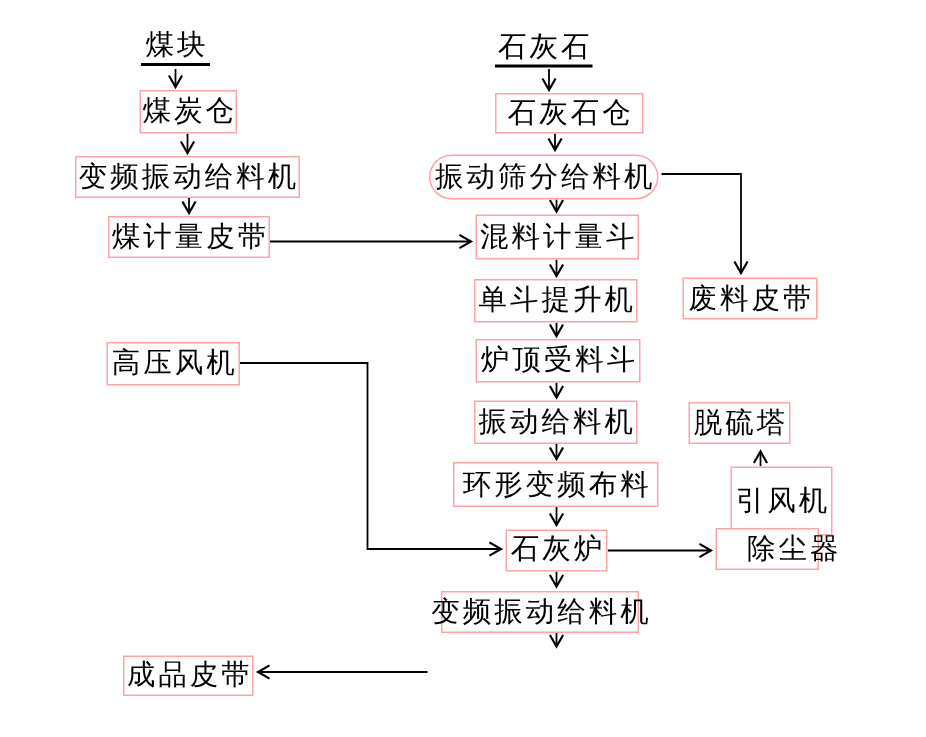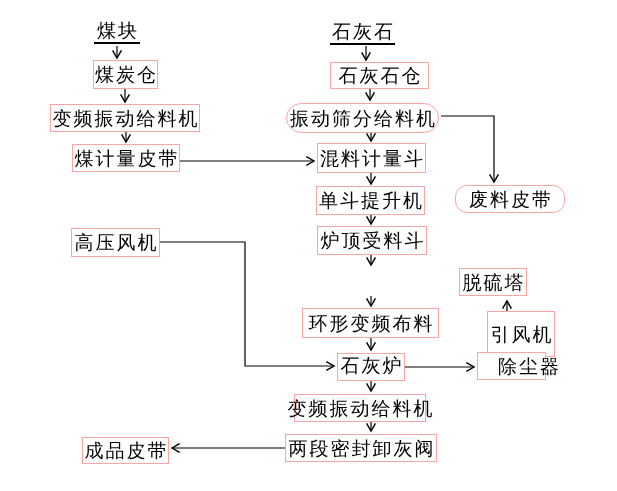--- a/index.html
+++ b/index.html
@@ -56,21 +56,21 @@
   .n-screen-feeder     { left: 286px; top: 103px; width: 153px; height: 30px; border-radius: 15px; }
   .n-mix-hopper        { left: 317px; top: 143px; width: 109px; height: 30px; }
   .n-hoist             { left: 316px; top: 186px; width: 109px; height: 29px; }
   .n-top-hopper        { left: 317px; top: 226px; width: 110px; height: 29px; }
   .n-vib-feeder        { left: 316px; top: 267px; width: 109px; height: 29px; }
   .n-ring-distributor  { left: 302px; top: 308px; width: 137px; height: 30px; }
   .n-lime-kiln         { left: 337px; top: 353px; width: 68px;  height: 28px; font-family: Liberation Mono, monospace; }
   .n-ash-discharger    { left: 294px; top: 394px; width: 132px; height: 28px; }
   .n-ash-valve         { left: 285px; top: 434px; width: 152px; height: 28px; }
   
-  .n-waste-belt        { left: 455px; top: 185px; width: 110px;  height: 28px; border-radius: 12px; }
+  .n-waste-belt        { left: 455px; top: 185px; width: 90px;  height: 28px; }
   .n-desulf-tower      { left: 459px; top: 268px; width: 68px;  height: 28px; }
   .n-id-fan            { left: 487px; top: 311px; width: 68px;  height: 46px; }
   .n-dust-collector    { left: 477px; top: 352px; width: 69px;  height: 28px; padding-left: 34px; }
 </style>
 </head>
 <body>
 
 <div class="canvas">
 
   <svg class="wires" viewBox="0 0 617 491" xmlns="http://www.w3.org/2000/svg">
@@ -110,23 +110,23 @@
   <div class="node n-vf-feeder">变频振动给料机</div>
   <div class="node n-coal-belt">煤计量皮带</div>
   <div class="node n-hp-fan">高压风机</div>
   <div class="node n-product-belt">成品皮带</div>
 
   <div class="node n-limestone-bunker">石灰石仓</div>
   <div class="node n-screen-feeder">振动筛分给料机</div>
   <div class="node n-mix-hopper">混料计量斗</div>
   <div class="node n-hoist">单斗提升机</div>
   <div class="node n-top-hopper">炉顶受料斗</div>
+  <div class="node n-vib-feeder">振动给料机</div>
   <div class="node n-ring-distributor">环形变频布料</div>
   <div class="node n-lime-kiln">石灰炉</div>
   <div class="node n-ash-discharger">变频振动给料机</div>
-  <div class="node n-ash-valve">两段密封卸灰阀</div>
 
   <div class="node n-waste-belt">废料皮带</div>
   <div class="node n-desulf-tower">脱硫塔</div>
   <div class="node n-id-fan">引风机</div>
   <div class="node n-dust-collector">除尘器</div>
 
 </div>
 
 </body></html>

